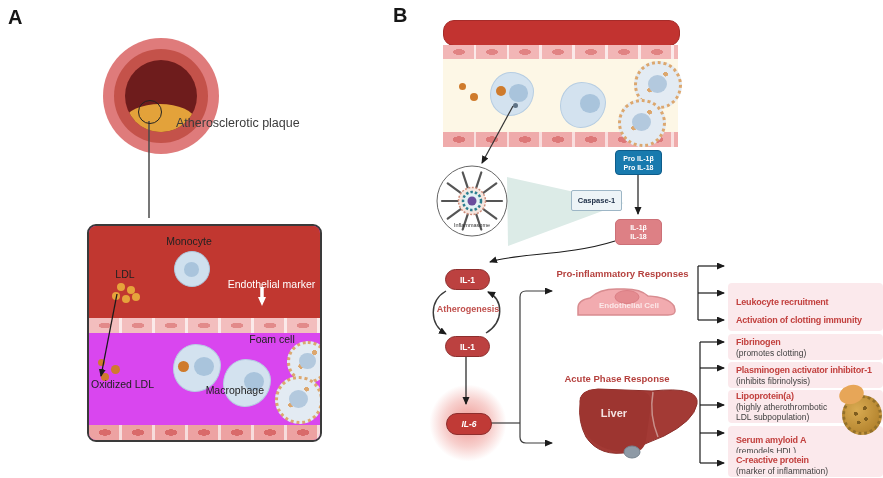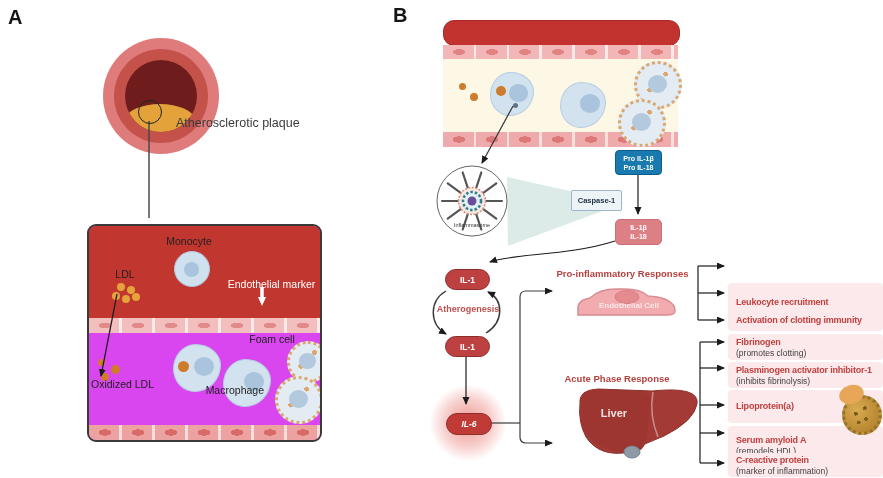--- a/index.html
+++ b/index.html
@@ -278,20 +278,21 @@
   <div class="litem" style="top:334px;height:26px;">
     <span class="t">Fibrinogen</span>
     <span class="n">(promotes clotting)</span>
   </div>
   <div class="litem" style="top:362px;height:26px;">
     <span class="t">Plasminogen activator inhibitor-1</span>
     <span class="n">(inhibits fibrinolysis)</span>
   </div>
   <div class="litem" style="top:390px;height:33px;padding-right:44px;">
     <span class="t">Lipoprotein(a)</span>
+    <span class="n">(highly atherothrombotic LDL subpopulation)</span>
   </div>
   <div class="litem" style="top:426px;height:39px;">
     <span class="t">Serum amyloid A</span>
     <span class="n">(remodels HDL)</span>
   </div>
   <div class="litem" style="top:453px;height:24px;">
     <span class="t">C-reactive protein</span>
     <span class="n">(marker of inflammation)</span>
   </div>
 

